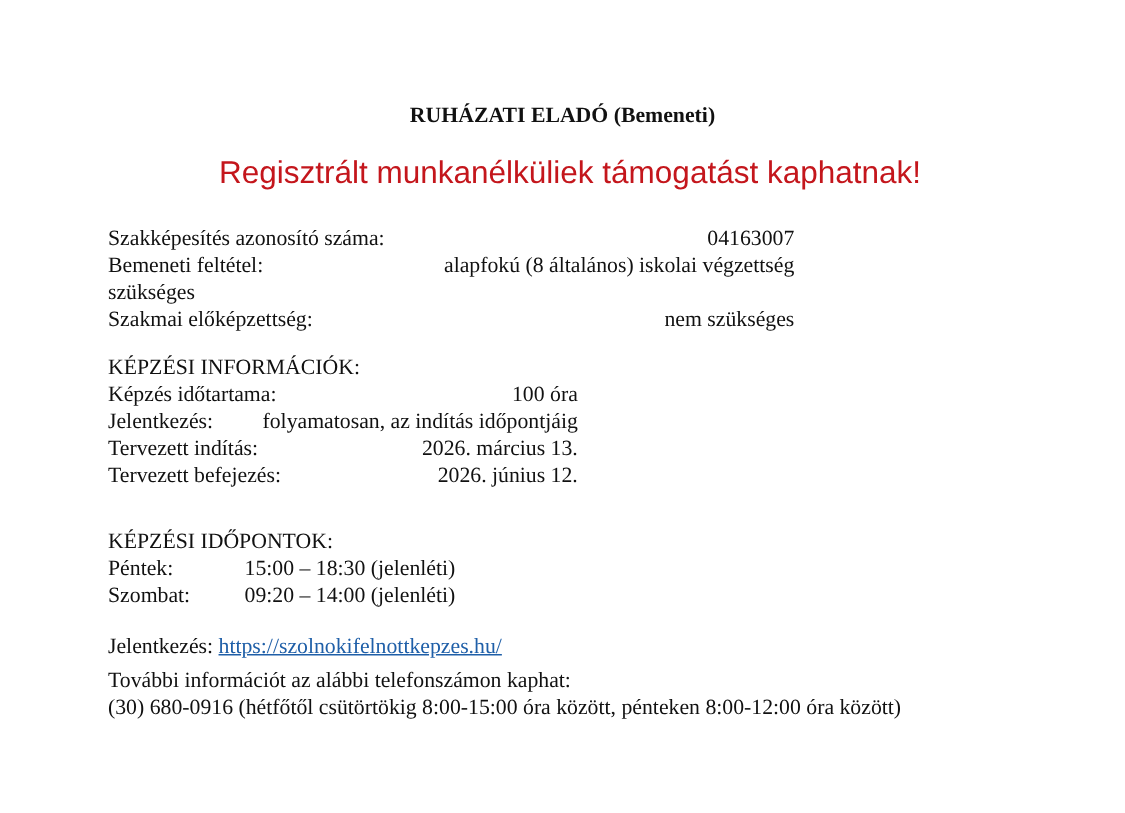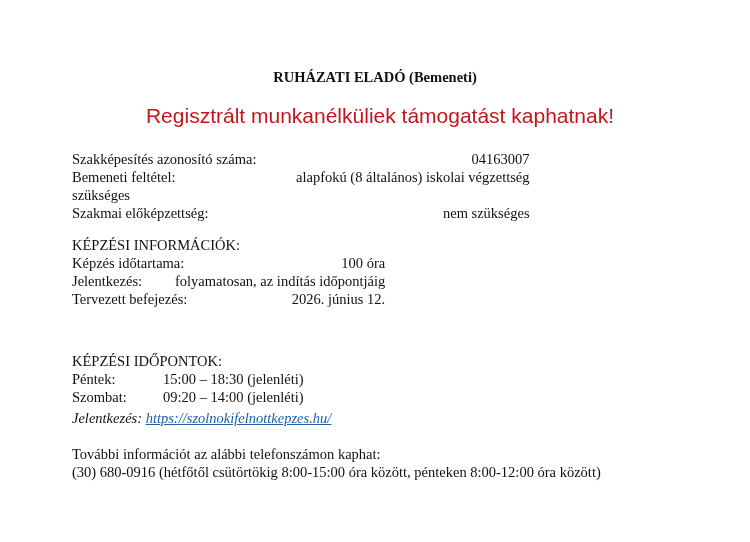--- a/index.html
+++ b/index.html
@@ -50,38 +50,42 @@
   <div>KÉPZÉSI INFORMÁCIÓK:</div>
   <div class="row">
     <span class="k2">Képzés időtartama:</span>
     <span>100 óra</span>
   </div>
   <div class="row">
     <span class="k2">Jelentkezés:</span>
     <span>folyamatosan, az indítás időpontjáig</span>
   </div>
   <div class="row">
+    <span class="k2">Tervezett indítás:</span>
+    <span>2026. március 13.</span>
+  </div>
+  <div class="row">
     <span class="k2">Tervezett befejezés:</span>
     <span>2026. június 12.</span>
   </div>
 </div>
 
 <div class="block" style="top:352px;">
   <div>KÉPZÉSI IDŐPONTOK:</div>
   <div class="row">
     <span class="k3">Péntek:</span>
     <span>15:00 – 18:30 (jelenléti)</span>
   </div>
   <div class="row">
     <span class="k3">Szombat:</span>
     <span>09:20 – 14:00 (jelenléti)</span>
   </div>
 </div>
 
-<div class="block" style="top:409px;font-style:italic;">
+<div class="block" style="top:422px;">
   <span>Jelentkezés:</span>
   <a class="link">https://szolnokifelnottkepzes.hu/</a>
 </div>
 
 <div class="block" style="top:445px;">
   <div>További információt az alábbi telefonszámon kaphat:</div>
   <div>(30) 680-0916 (hétfőtől csütörtökig 8:00-15:00 óra között, pénteken 8:00-12:00 óra között)</div>
 </div>
 
 </body></html>

